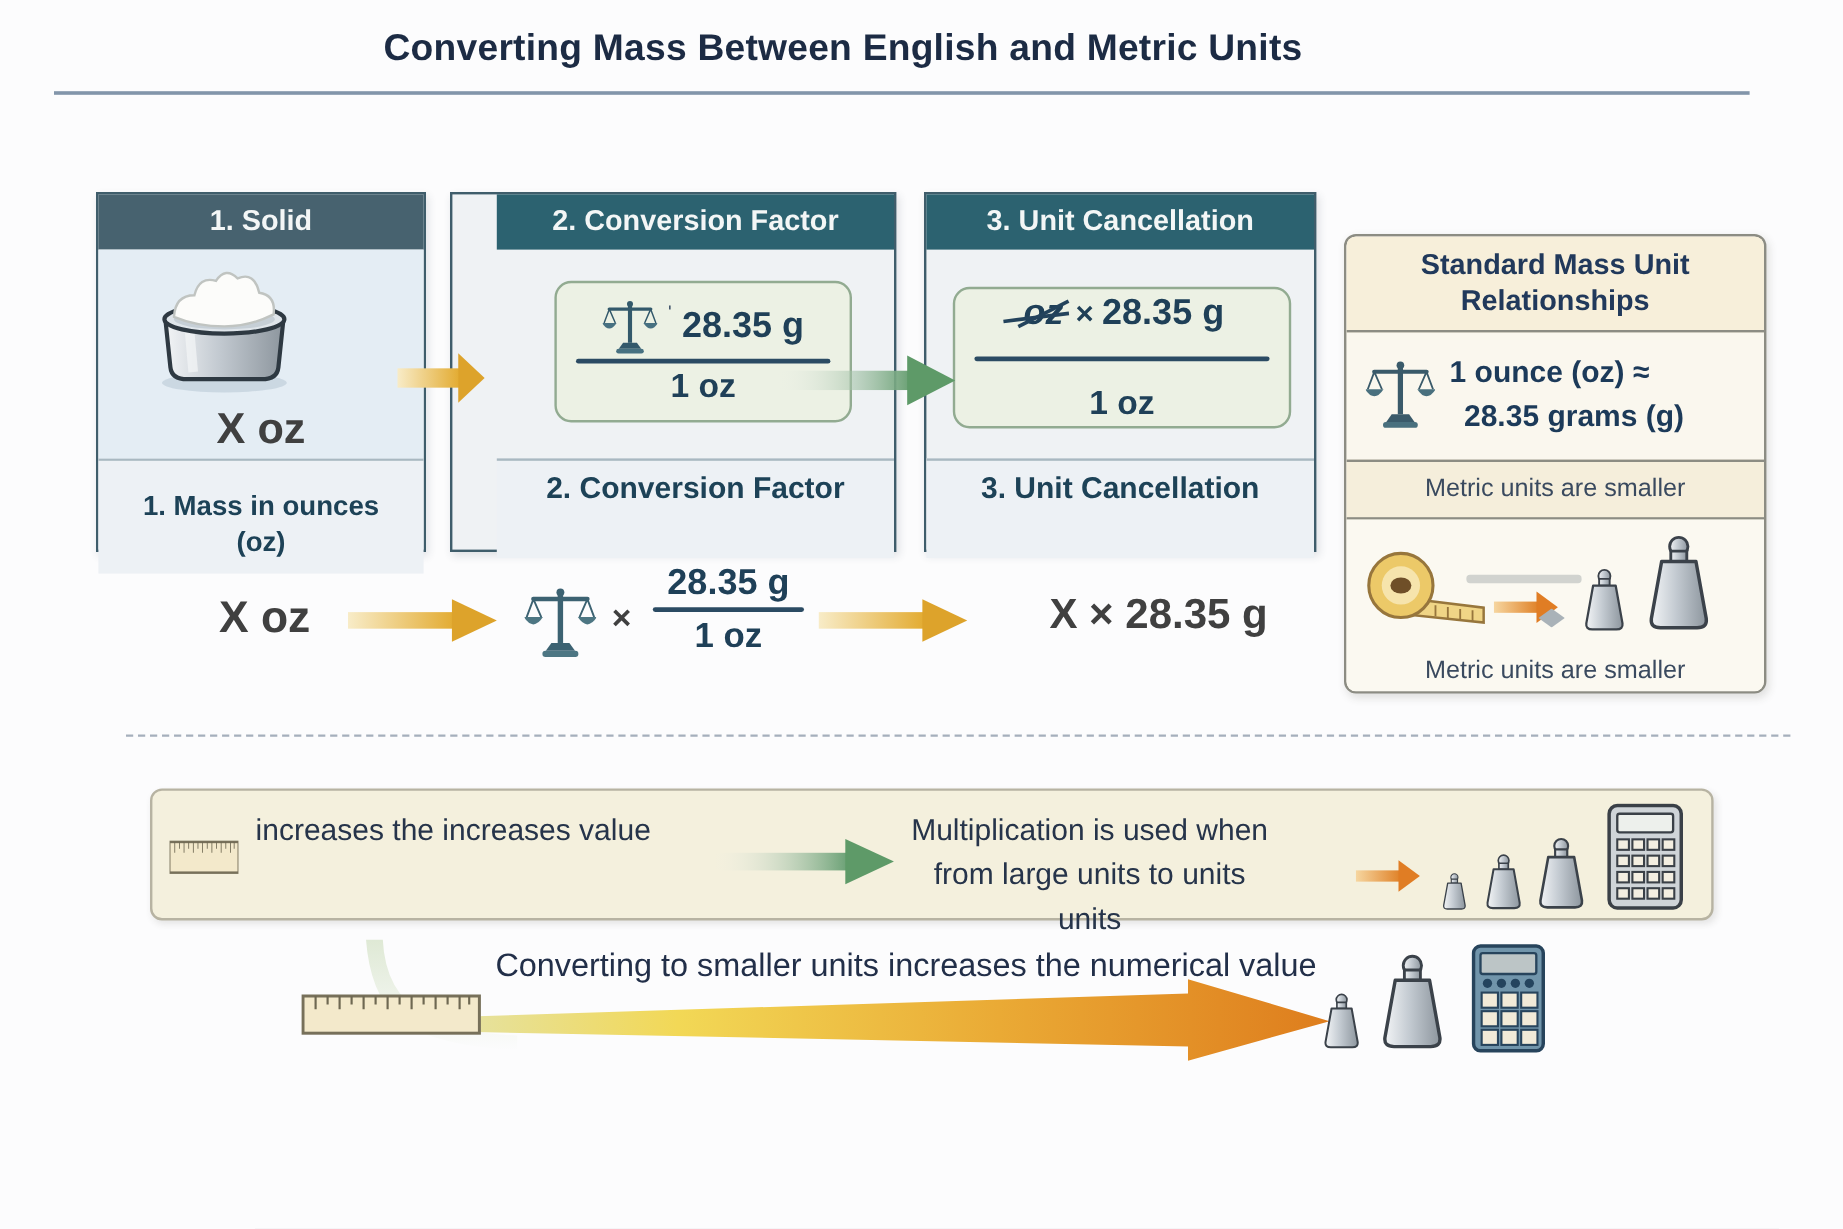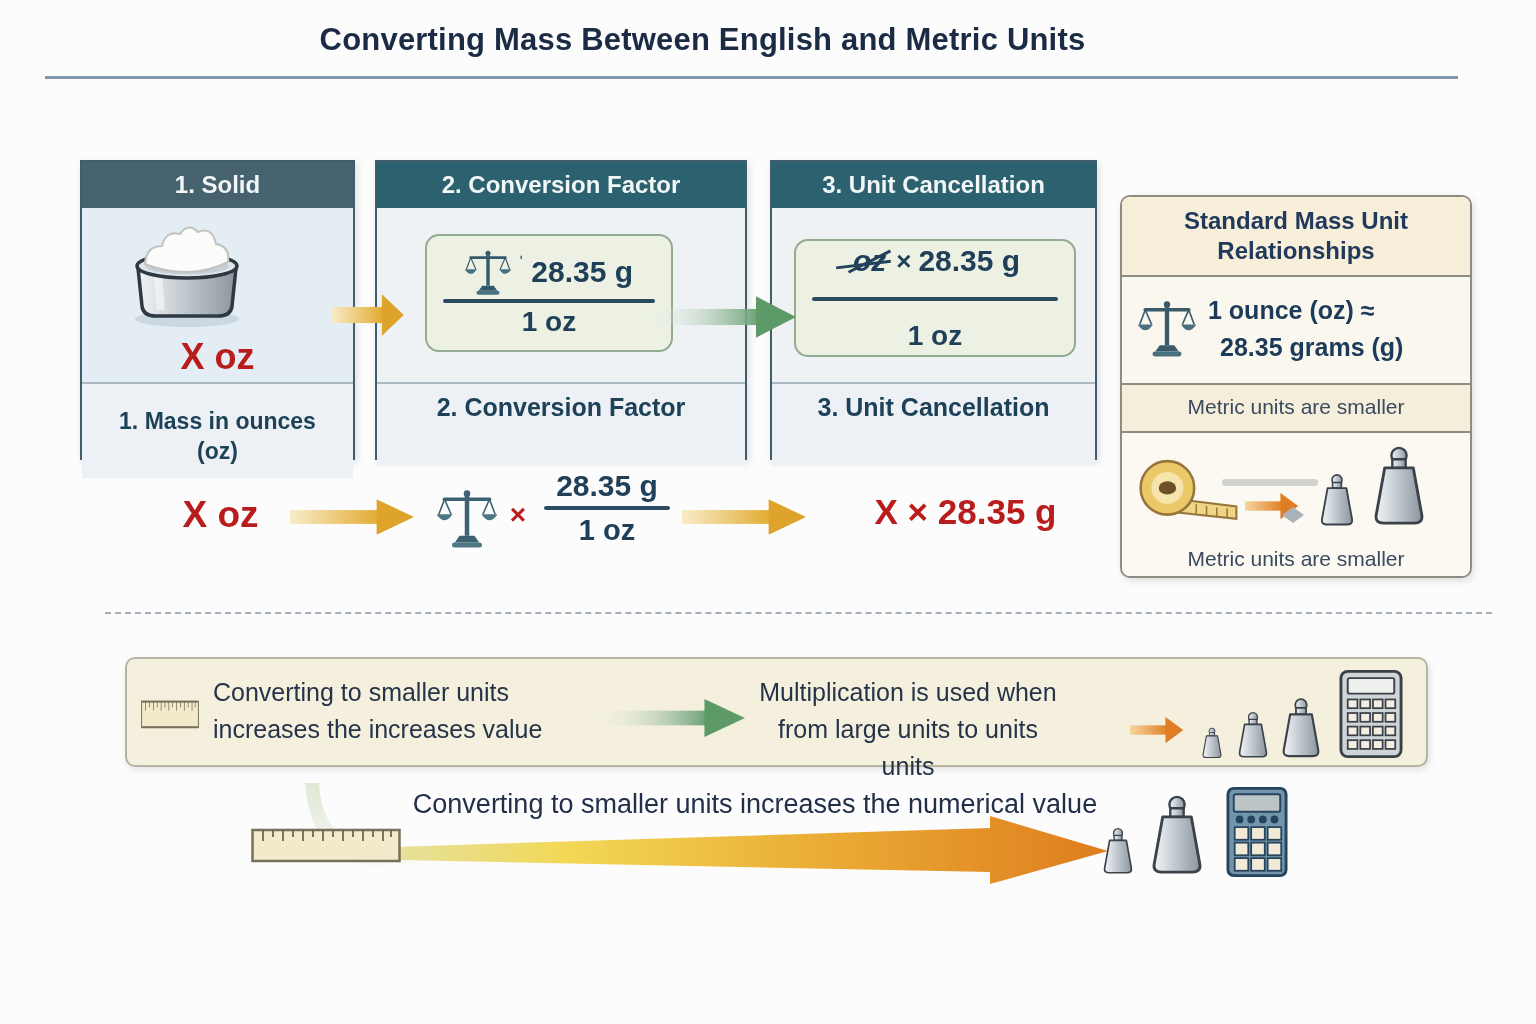--- a/index.html
+++ b/index.html
@@ -40,21 +40,21 @@
   .sb-header{height:80px;background:#f7efda;border-bottom:2px solid #8c8c83;text-align:center;
              padding-top:9px;box-sizing:border-box;font-size:24px;font-weight:bold;color:#21395b;line-height:30px;}
   .sb-rel{position:relative;height:106px;}
   .sb-rel-text{position:absolute;left:86px;top:15px;font-size:25px;font-weight:bold;
                color:#1c3a59;line-height:37px;}
   .sb-band{height:46px;line-height:43px;background:#f5eedb;border-top:2px solid #8c8c83;
            border-bottom:2px solid #8c8c83;text-align:center;font-size:21px;color:#3a4a5f;}
   .sb-illus{position:relative;height:143px;background:#fbf9f1;}
   .sb-caption{position:absolute;left:0;right:0;bottom:5px;text-align:center;font-size:21px;color:#3a4a5f;}
   
-  .eq-text{color:#b91c1c;font-weight:bold;text-align:center;}
+  .eq-text{color:#404040;font-weight:bold;text-align:center;}
   .fraction{text-align:center;color:#1f4058;font-weight:bold;}
   .fraction .num{font-size:30px;line-height:38px;}
   .fraction .bar{height:3.5px;background:#2b4b63;margin:1px 8px;border-radius:2px;}
   .fraction .den{font-size:29px;line-height:38px;}
   .dashes{left:105px;top:612px;width:1387px;border-top:2.5px dashed #a5afbc;}
   
   .band{left:125px;top:657px;width:1303px;height:110px;background:#f4f0dd;
         border:2px solid #b7b3a2;border-radius:10px;box-shadow:2px 3px 6px rgba(60,60,50,.12);
         box-sizing:border-box;}
   .band-text{position:absolute;font-size:25px;color:#26344a;line-height:37px;font-weight:500;}
@@ -201,21 +201,21 @@
         <path d="M33,46 Q34,28 50,28 Q54,12 68,16 Q76,4 86,14 Q100,8 104,26 Q118,28 116,44 Q96,54 75,54 Q52,54 33,46 Z" fill="#fcfcfa" stroke="#c0c4c1" stroke-width="2"></path>
       </svg>
       <div class="abs eq-text" style="left:0;right:0;bottom:4px;font-size:36px;">X oz</div>
     </div>
     <div class="panel-caption cap-two">
       <div>1. Mass in ounces</div>
       <div>(oz)</div>
     </div>
   </div>
 
-  <div class="abs panel" style="left:375px;width:372px;">
+  <div class="abs panel" style="left:375px;width:372px;padding-left:37px;">
     <div class="panel-header hdr23">2. Conversion Factor</div>
     <div class="panel-body">
       <div class="greenbox" style="left:48px;top:26px;width:248px;height:118px;">
         <div class="numrow">
           <svg width="46" height="48" viewBox="0 0 64 66" style="color:#33596b;--pan:#477181;">
               <use href="#sym-scale"></use>
             </svg>
           <span class="tickmark">ˈ</span>
           <span>28.35 g</span>
         </div>
@@ -303,21 +303,20 @@
     </svg>
   <div class="abs eq-text" style="left:848px;top:492px;width:235px;font-size:35px;">X × 28.35 g</div>
 
   <div class="abs dashes"></div>
 
   <div class="abs band">
     <svg class="abs" style="left:14px;top:36px;" width="58" height="38" viewBox="0 0 150 46" preserveAspectRatio="none">
         <use href="#sym-ruler"></use>
       </svg>
     <div class="band-text" style="left:86px;top:15px;">
-      <div>Converting to smaller units</div>
       <div>increases the increases value</div>
     </div>
     <svg class="abs" style="left:468px;top:38px;" width="152" height="42" viewBox="0 0 150 40" preserveAspectRatio="none">
         <use href="#sym-green-arrow"></use>
       </svg>
     <div class="band-text" style="left:625px;top:15px;width:312px;text-align:center;">
       <div>Multiplication is used when</div>
       <div>from large units to units units</div>
     </div>
     <svg class="abs" style="left:1002px;top:56px;" width="56" height="30" viewBox="0 0 58 32">

